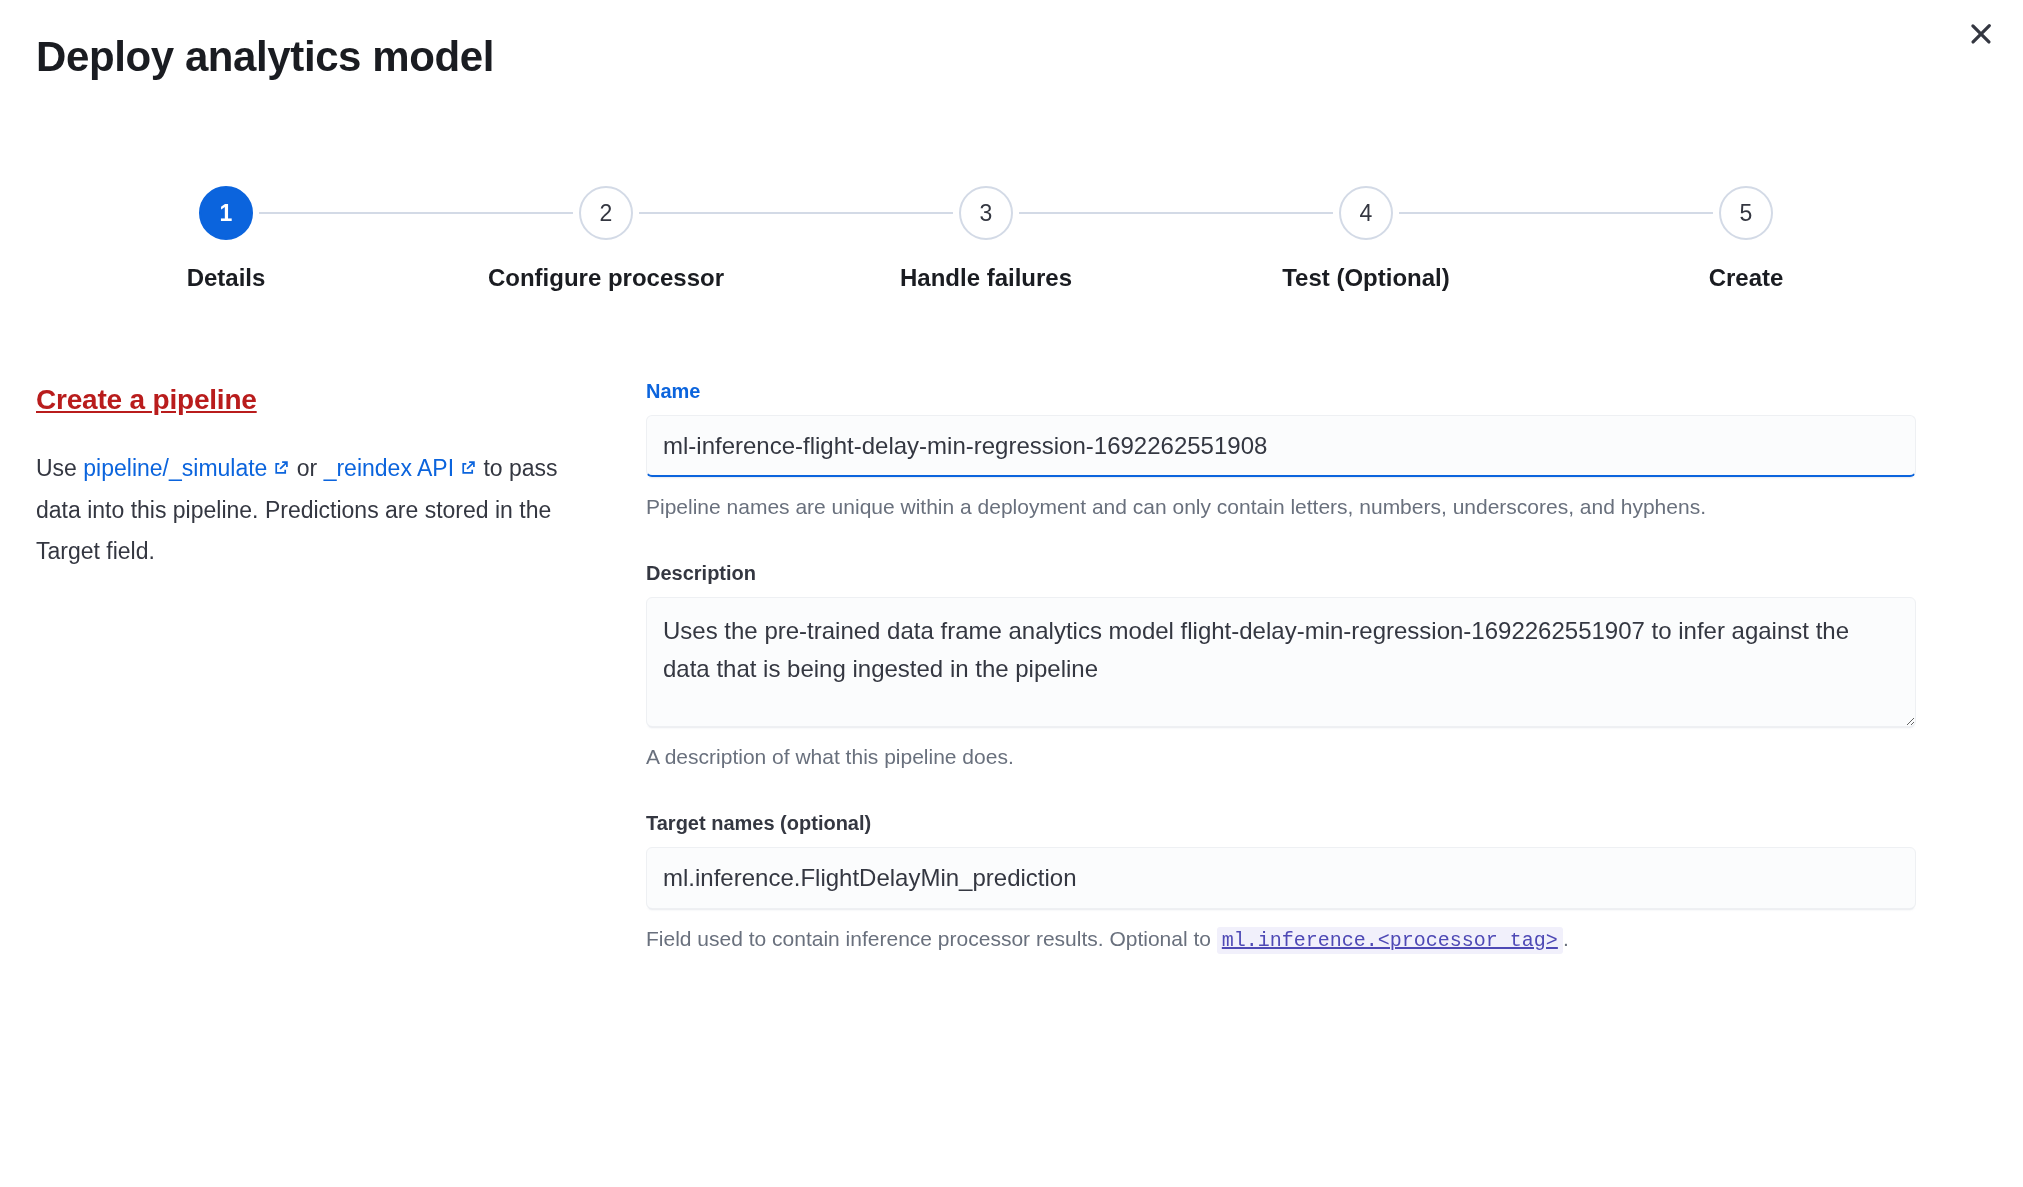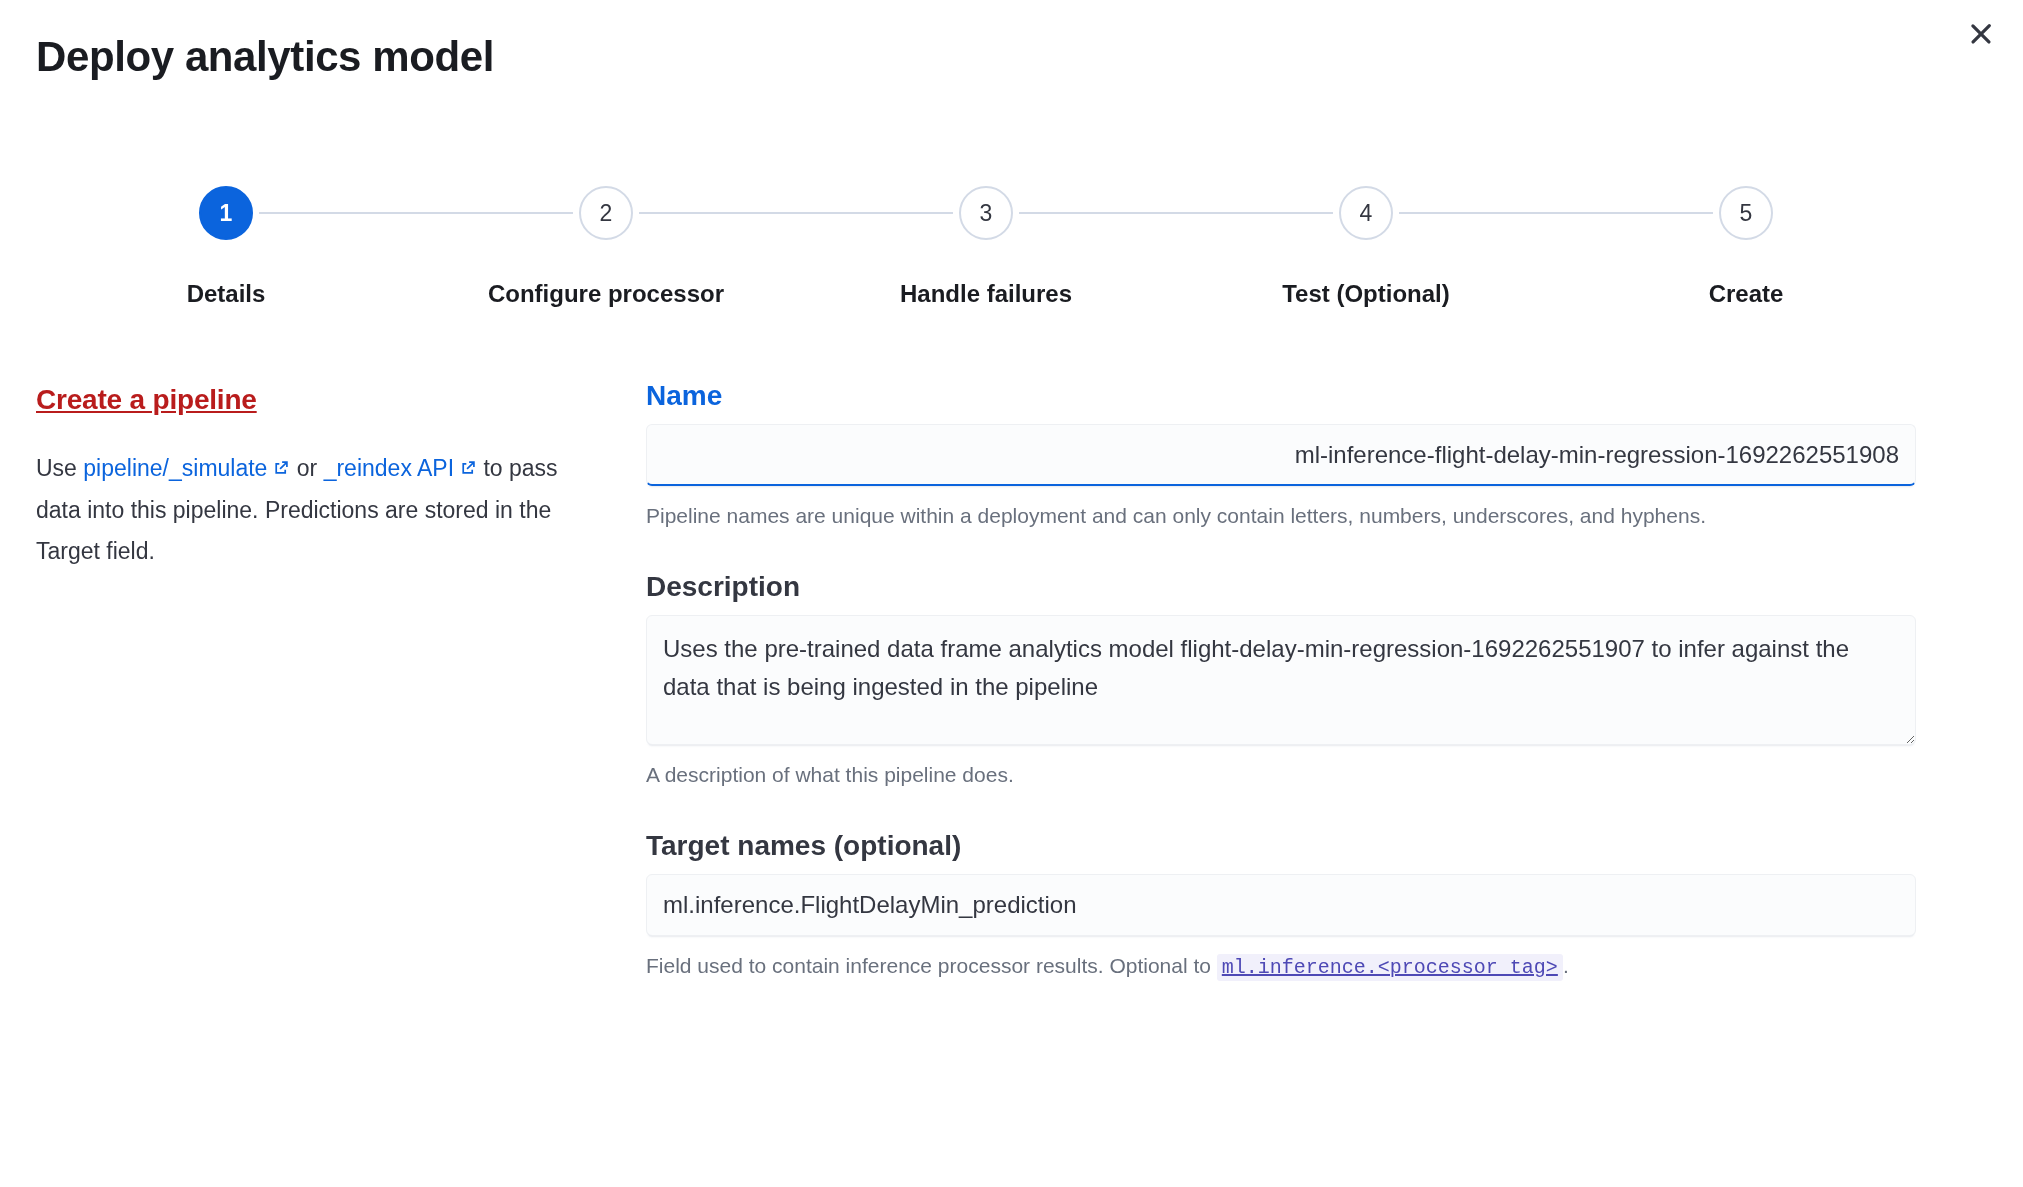--- a/index.html
+++ b/index.html
@@ -80,21 +80,21 @@
     position: relative;
     z-index: 2;
   }
   .step.active .circle {
     background: #0b64dd;
     border-color: #0b64dd;
     color: #ffffff;
     font-weight: 700;
   }
   .step .label {
-    margin-top: 40px;
+    margin-top: 24px;
     font-size: 24px;
     font-weight: 700;
     color: #1a1c21;
     white-space: nowrap;
   }
   .step .connector {
     position: absolute;
     top: 26px;
     height: 2px;
     background: #d3dae6;
@@ -151,21 +151,21 @@
     white-space: normal;
   }
 
   .right-col {
     flex: 1 1 auto;
     padding-left: 10px;
   }
   .form-row { margin-bottom: 40px; }
   .form-label {
     display: block;
-    font-size: 28px;
+    font-size: 20px;
     font-weight: 700;
     margin-bottom: 12px;
     color: #343741;
   }
   .form-label.focused { color: #0b64dd; }
 
   .field {
     width: 1270px;
     height: 62px;
     border: 1px solid #eef0f3;
@@ -175,21 +175,20 @@
     font-family: "Liberation Sans", sans-serif;
     font-size: 24px;
     color: #343741;
     padding: 0 16px;
     outline: none;
     display: block;
   }
   .field.focused {
     border-bottom: 2px solid #0b64dd;
     background: #fbfcfd;
-    text-align: right;
   }
   textarea.field {
     height: 130px;
     padding: 14px 16px;
     line-height: 38px;
     resize: vertical;
     overflow: hidden;
   }
   .help-text {
     width: 1270px;

